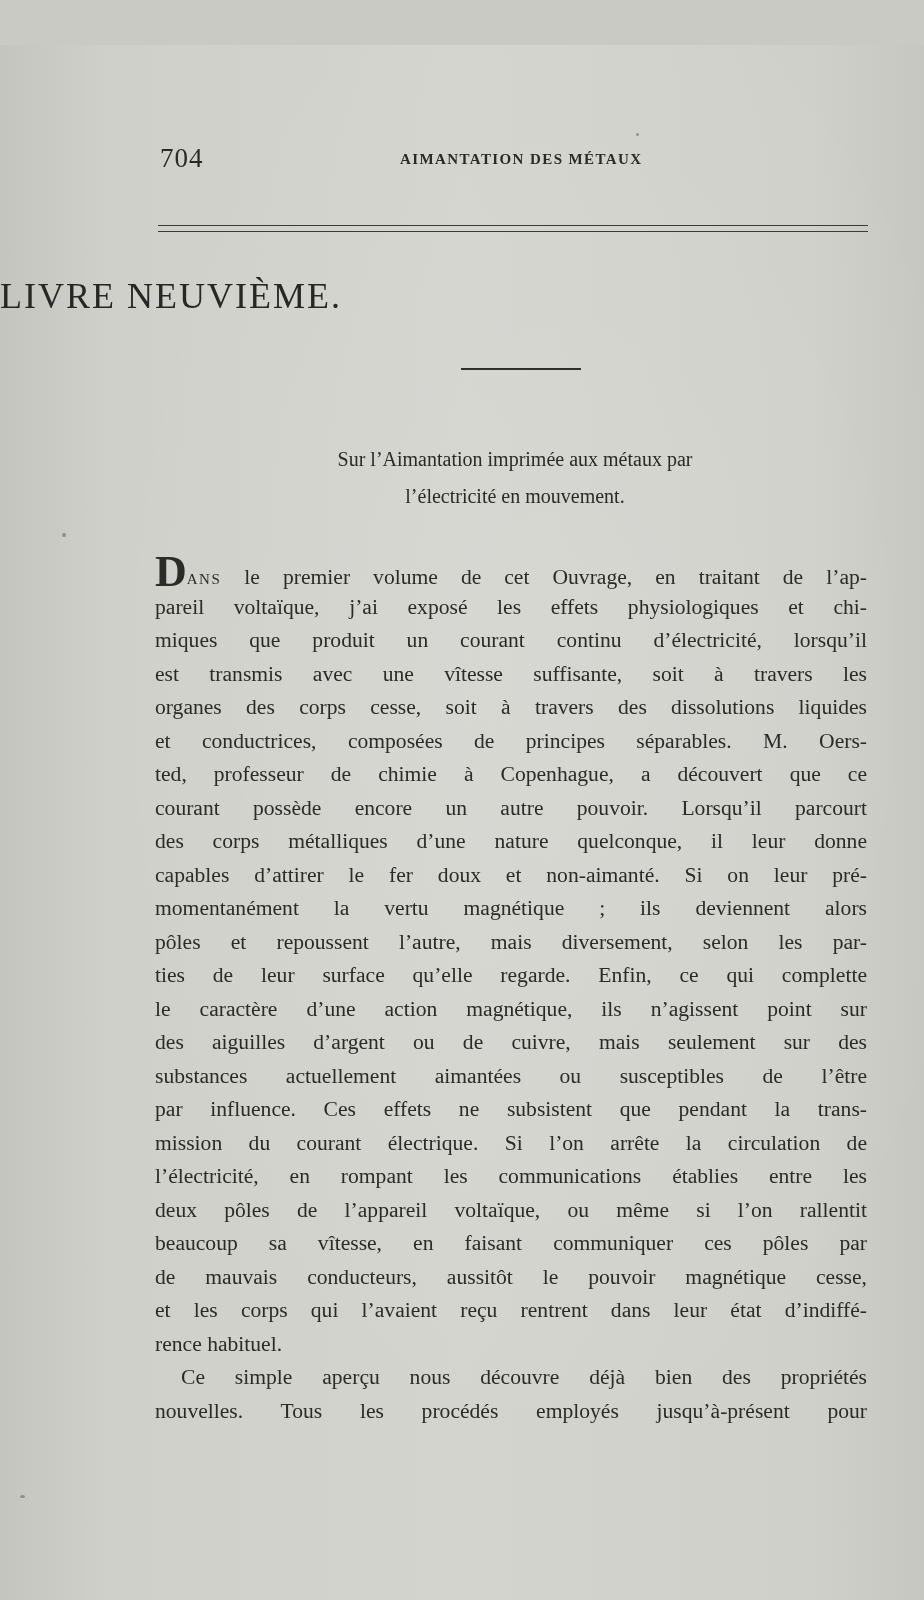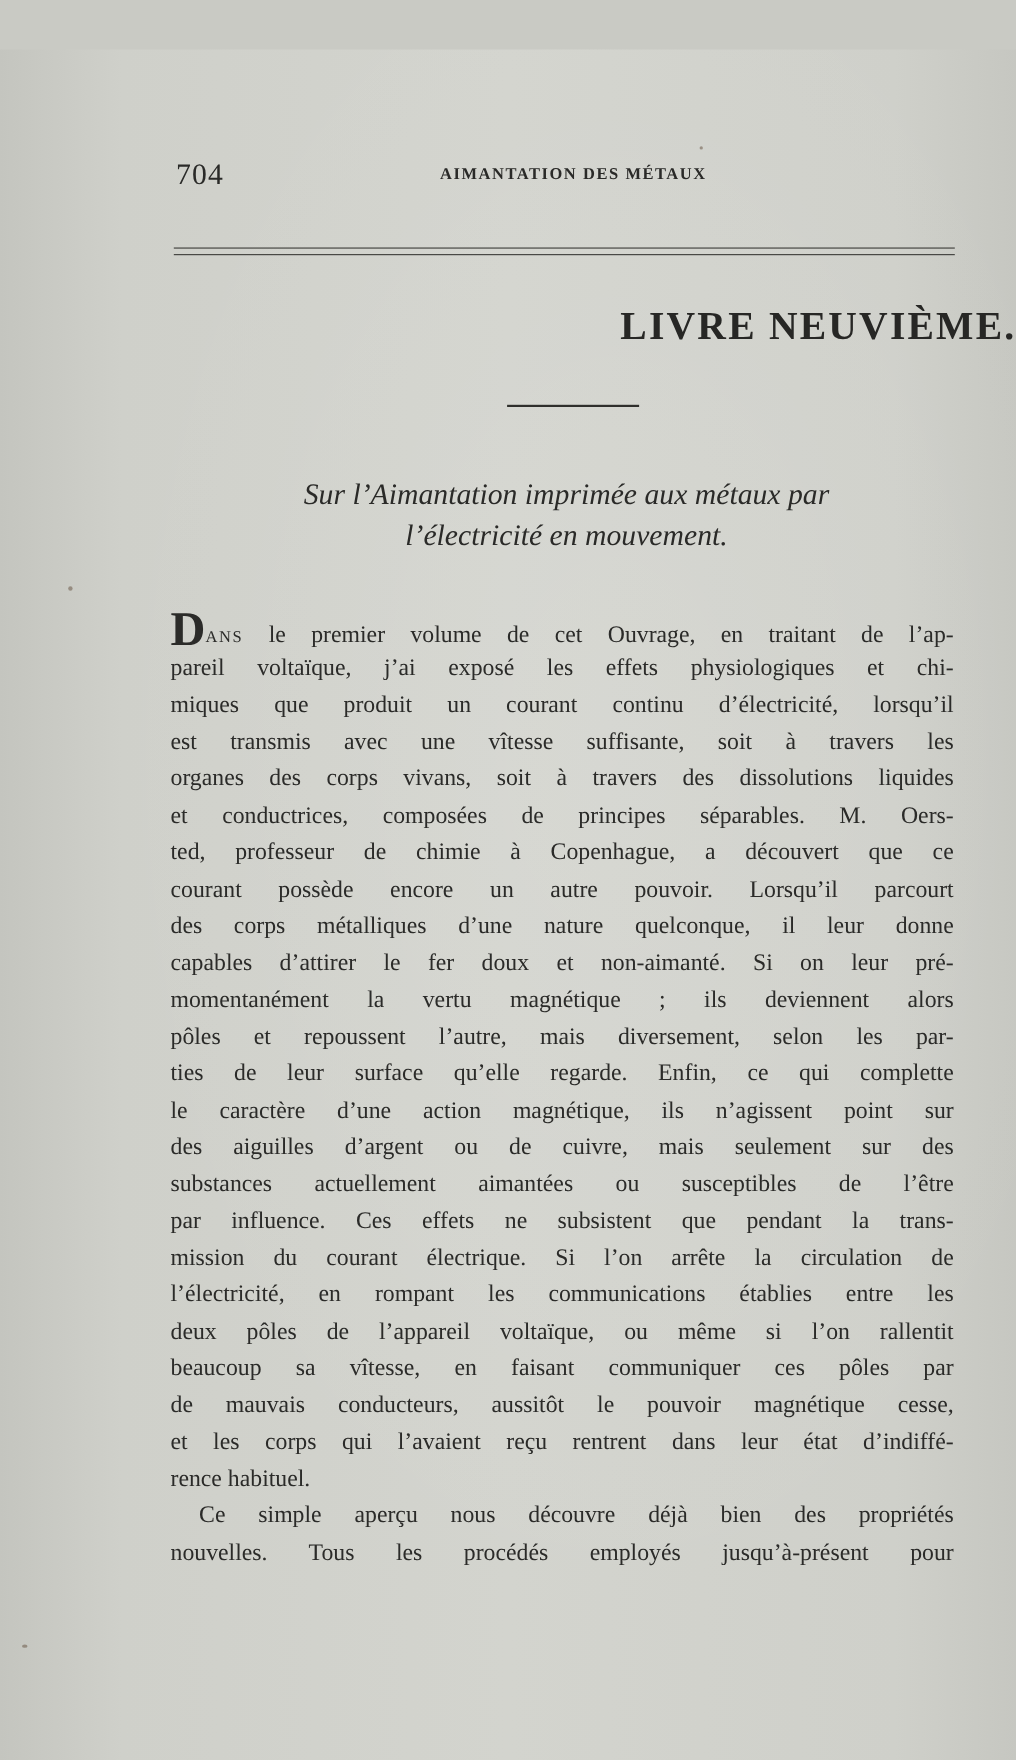--- a/index.html
+++ b/index.html
@@ -55,42 +55,40 @@
       height: 7px;
       border-top: 1.6px solid #3a3a37;
       border-bottom: 1.6px solid #3a3a37;
       box-sizing: border-box;
     }
     .book-title {
       position: absolute;
       top: 230px;
       left: 0;
       width: 924px;
-      text-align: right;
+      text-align: left;
       font-size: 36px;
       letter-spacing: 2px;
       color: #272725;
-      font-weight: bold;
     }
     .short-rule {
       position: absolute;
       top: 323px;
       left: 461px;
       width: 120px;
       height: 0;
       border-top: 2px solid #2f2f2c;
     }
     .subtitle {
       position: absolute;
-      top: 386px;
+      top: 396px;
       left: 160px;
       width: 710px;
       text-align: center;
-      font-style: italic;
-      font-size: 27px;
+      font-size: 20px;
       line-height: 37px;
       color: #2a2a28;
     }
     .body-text {
       position: absolute;
       top: 512px;
       left: 155px;
       width: 712px;
       font-size: 21.6px;
       line-height: 33.5px;
@@ -145,21 +143,21 @@
   <div class="subtitle">
     <div>Sur l’Aimantation imprimée aux métaux par</div>
     <div>l’électricité en mouvement.</div>
   </div>
 
   <div class="body-text">
     <span class="line"><span class="drop-cap">D</span><span class="small-caps">ANS</span><span> le premier volume de cet Ouvrage, en traitant de l’ap-</span></span>
     <span class="line">pareil voltaïque, j’ai exposé les effets physiologiques et chi-</span>
     <span class="line">miques que produit un courant continu d’électricité, lorsqu’il</span>
     <span class="line">est transmis avec une vîtesse suffisante, soit à travers les</span>
-    <span class="line">organes des corps vivans, soit à travers des dissolutions liquides</span>
+    <span class="line">organes des corps cesse, soit à travers des dissolutions liquides</span>
     <span class="line">et conductrices, composées de principes séparables. M. Oers-</span>
     <span class="line">ted, professeur de chimie à Copenhague, a découvert que ce</span>
     <span class="line">courant possède encore un autre pouvoir. Lorsqu’il parcourt</span>
     <span class="line">des corps métalliques d’une nature quelconque, il leur donne</span>
     <span class="line">capables d’attirer le fer doux et non-aimanté. Si on leur pré-</span>
     <span class="line">momentanément la vertu magnétique ; ils deviennent alors</span>
     <span class="line">pôles et repoussent l’autre, mais diversement, selon les par-</span>
     <span class="line">ties de leur surface qu’elle regarde. Enfin, ce qui complette</span>
     <span class="line">le caractère d’une action magnétique, ils n’agissent point sur</span>
     <span class="line">des aiguilles d’argent ou de cuivre, mais seulement sur des</span>

